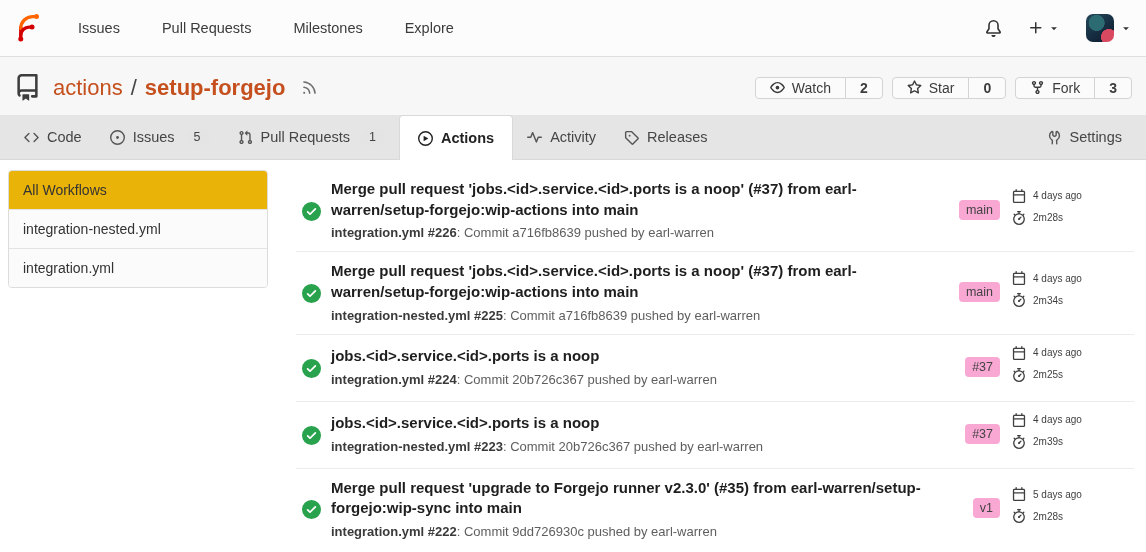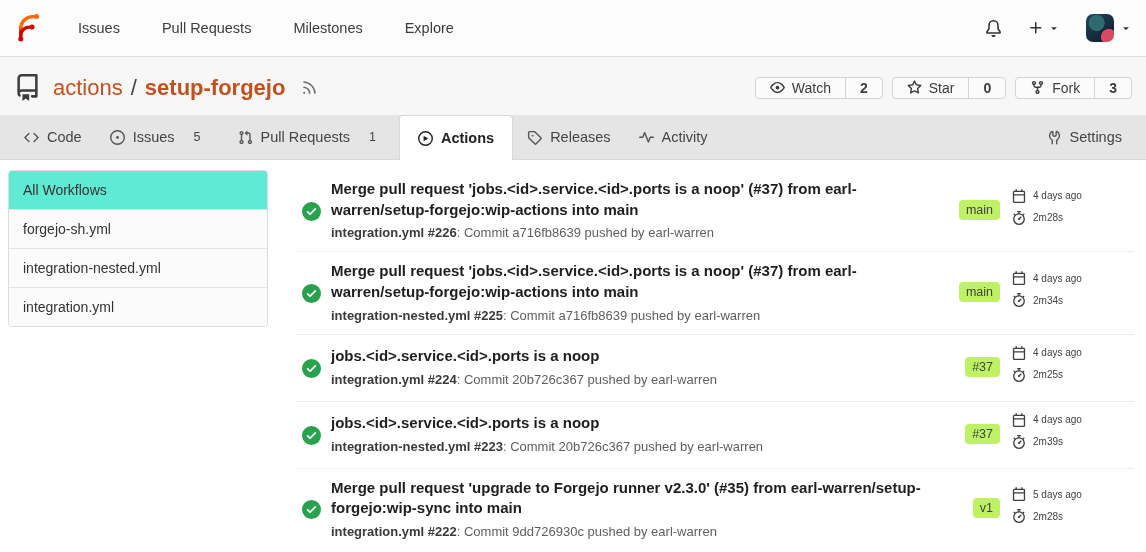--- a/index.html
+++ b/index.html
@@ -80,21 +80,21 @@
 
   .sidebar {
     width:260px; flex:none; border:1px solid #dcdcdc; border-radius:4px;
     background:#fbfbfb; margin-right:28px; align-self:flex-start; overflow:hidden;
   }
   .wf-item {
     padding:11px 14px; font-size:14px; color:#333; border-bottom:1px solid #e4e4e4;
     cursor:pointer; background:#fbfbfb;
   }
   .wf-item:last-child { border-bottom:none; }
-  .wf-item.active { background:#5eead4; }
+  .wf-item.active { background:#eab308; }
 
   .run-list { flex:1; min-width:0; }
   .run-row {
     display:flex; align-items:center; padding:9px 0 11px 0;
     border-bottom:1px solid #ececec;
   }
   .run-row:last-child { border-bottom:none; }
   .run-status { flex:none; margin:3px 10px 0 6px; }
   .check-icon { color:#28a24c; }
   .run-main { flex:1; min-width:0; max-width:648px; }
@@ -102,21 +102,21 @@
     font-size:15px; font-weight:700; color:#1e1e1e; line-height:1.38;
     overflow-wrap:anywhere; cursor:pointer;
   }
   .run-sub { margin-top:5px; font-size:13px; color:#5e5e5e; }
   .run-sub b { color:#3a3a3a; font-weight:700; }
   .run-badge-col {
     flex:none; display:flex; align-items:center; align-self:stretch;
     margin:0 12px 0 8px; min-width:38px; justify-content:flex-end;
   }
   .ref-badge {
-    background:#bef264; color:#424242; font-size:12.5px; padding:3px 7px;
+    background:#f9a8d4; color:#424242; font-size:12.5px; padding:3px 7px;
     border-radius:4px; white-space:nowrap; cursor:pointer;
   }
   .ref-badge:empty { display:none; }
   .run-meta { flex:none; width:122px; padding-top:2px; color:#3f3f3f; font-size:10px; }
   .meta-line { display:flex; align-items:center; gap:7px; margin-bottom:8px; }
   .meta-line .m-icon { color:#3f3f3f; flex:none; }
 </style>
 </head>
 <body>
 
@@ -231,44 +231,43 @@
       <span class="tab-count">1</span>
     </span>
     <span class="tab active">
       <svg class="t-icon" width="15" height="15" viewBox="0 0 16 16" fill="currentColor">
           <path d="M8 0a8 8 0 1 1 0 16A8 8 0 0 1 8 0ZM1.5 8a6.5 6.5 0 1 0 13 0 6.5 6.5 0 0 0-13 0Zm4.879-2.773 4.264 2.559a.25.25 0 0 1 0 .428l-4.264 2.559A.25.25 0 0 1 6 10.559V5.442a.25.25 0 0 1 .379-.215Z"></path>
         </svg>
       <span>Actions</span>
     </span>
     <span class="tab">
       <svg class="t-icon" width="15" height="15" viewBox="0 0 16 16" fill="currentColor">
+          <path d="M6 2c.306 0 .582.187.696.471L10 10.731l1.304-3.26A.751.751 0 0 1 12 7h3.25a.75.75 0 0 1 0 1.5h-2.742l-1.812 4.528a.751.751 0 0 1-1.392 0L6 4.77 4.696 8.03A.75.75 0 0 1 4 8.5H.75a.75.75 0 0 1 0-1.5h2.742l1.812-4.529A.751.751 0 0 1 6 2Z"></path>
+        </svg>
+      <span>Activity</span>
+    </span>
+    <span class="tab">
+      <svg class="t-icon" width="15" height="15" viewBox="0 0 16 16" fill="currentColor">
           <path d="M1 7.775V2.75C1 1.784 1.784 1 2.75 1h5.025c.464 0 .91.184 1.238.513l6.25 6.25a1.75 1.75 0 0 1 0 2.474l-5.026 5.026a1.75 1.75 0 0 1-2.474 0l-6.25-6.25A1.752 1.752 0 0 1 1 7.775Zm1.5 0c0 .066.026.13.073.177l6.25 6.25a.25.25 0 0 0 .354 0l5.025-5.025a.25.25 0 0 0 0-.354l-6.25-6.25a.25.25 0 0 0-.177-.073H2.75a.25.25 0 0 0-.25.25ZM6 5a1 1 0 1 1 0 2 1 1 0 0 1 0-2Z"></path>
         </svg>
       <span>Releases</span>
-    </span>
-    <span class="tab">
-      <svg class="t-icon" width="15" height="15" viewBox="0 0 16 16" fill="currentColor">
-          <path d="M6 2c.306 0 .582.187.696.471L10 10.731l1.304-3.26A.751.751 0 0 1 12 7h3.25a.75.75 0 0 1 0 1.5h-2.742l-1.812 4.528a.751.751 0 0 1-1.392 0L6 4.77 4.696 8.03A.75.75 0 0 1 4 8.5H.75a.75.75 0 0 1 0-1.5h2.742l1.812-4.529A.751.751 0 0 1 6 2Z"></path>
-        </svg>
-      <span>Activity</span>
     </span>
     <span class="tab tab-settings">
       <svg class="t-icon" width="15" height="15" viewBox="0 0 16 16" fill="currentColor">
           <path d="M5.433 2.304A4.492 4.492 0 0 0 3.5 6c0 1.598.832 3.002 2.09 3.802.518.328.929.923.902 1.64v.008l-.164 3.337a.75.75 0 1 1-1.498-.073l.163-3.33c.002-.085-.05-.216-.207-.316A5.996 5.996 0 0 1 2 6a5.993 5.993 0 0 1 2.567-4.92 1.482 1.482 0 0 1 1.673-.04c.462.296.76.827.76 1.423v2.82c0 .082.041.16.11.206l.75.51a.25.25 0 0 0 .28 0l.75-.51A.249.249 0 0 0 9 5.282V2.463c0-.596.298-1.127.76-1.423a1.482 1.482 0 0 1 1.673.04A5.993 5.993 0 0 1 14 6a5.996 5.996 0 0 1-2.786 5.068c-.157.1-.209.23-.207.315l.163 3.33a.752.752 0 0 1-1.094.714.75.75 0 0 1-.404-.64l-.164-3.345c-.027-.717.384-1.312.902-1.64A4.495 4.495 0 0 0 12.5 6a4.492 4.492 0 0 0-1.933-3.696c-.024.017-.067.067-.067.159v2.82a1.75 1.75 0 0 1-.767 1.448l-.75.51a1.75 1.75 0 0 1-1.966 0l-.75-.51A1.75 1.75 0 0 1 5.5 5.282v-2.82c0-.092-.043-.142-.067-.158Z"></path>
         </svg>
       <span>Settings</span>
     </span>
   </div>
 </div>
 
 <div class="content">
 
   <div class="sidebar">
     <div class="wf-item active">All Workflows</div>
-    <div class="wf-item">forgejo-sh.yml</div>
     <div class="wf-item">integration-nested.yml</div>
     <div class="wf-item">integration.yml</div>
   </div>
 
   <div class="run-list">
 
     <div class="run-row">
       <span class="run-status">
         <svg class="check-icon" width="19" height="19" viewBox="0 0 16 16" fill="currentColor">
             <path d="M8 16A8 8 0 1 1 8 0a8 8 0 0 1 0 16Zm3.78-9.72a.751.751 0 0 0-.018-1.042.751.751 0 0 0-1.042-.018L6.75 9.19 5.28 7.72a.751.751 0 0 0-1.042.018.751.751 0 0 0-.018 1.042l2 2a.75.75 0 0 0 1.06 0Z"></path>

